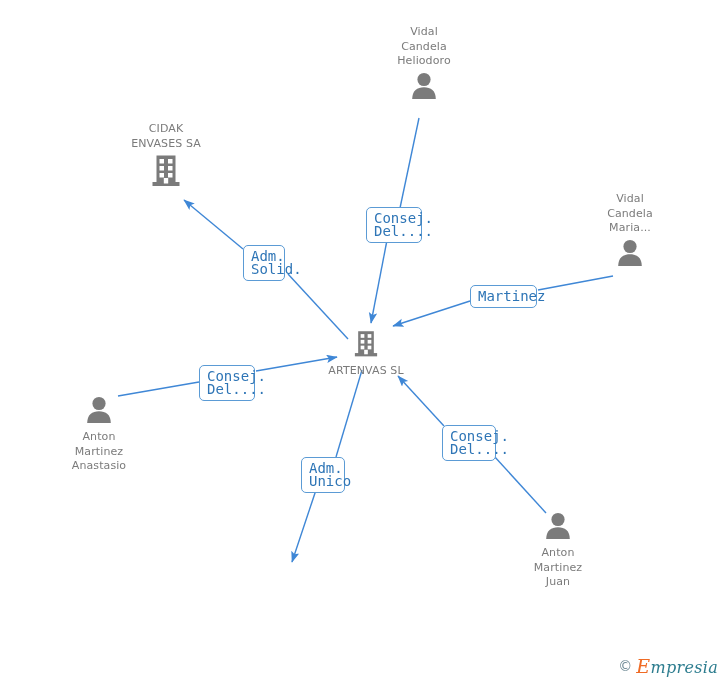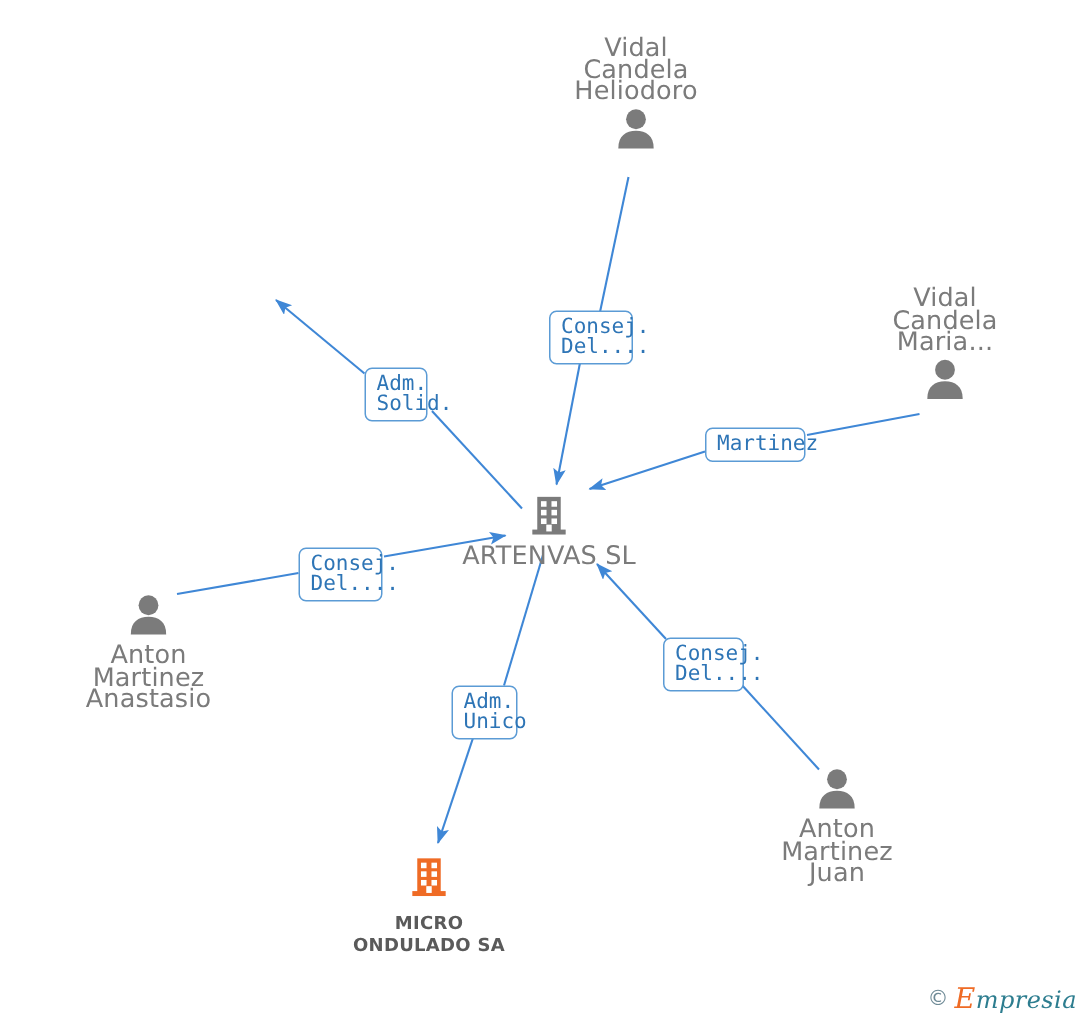--- a/index.html
+++ b/index.html
@@ -29,21 +29,21 @@
     text-align: center;
     width: 140px;
     margin-left: -70px;
   }
   .node .icon {
     display: block;
     margin: 0 auto;
   }
   .node .label {
     display: block;
-    font-size: 17px;
+    font-size: 11px;
     line-height: 14.5px;
     color: #7b7b7b;
     letter-spacing: 0.1px;
     white-space: pre-line;
   }
   .node.company .label {
     color: #7b7b7b;
   }
   .node.highlight .label {
     color: #5a5a5a;
@@ -145,20 +145,37 @@
 Candela
 Heliodoro</span>
     <span class="icon">
       <svg width="30" height="28" viewBox="0 0 30 28" xmlns="http://www.w3.org/2000/svg">
         <circle cx="15" cy="7.5" r="6.6" fill="#7b7b7b"></circle>
         <path d="M3.2 27 C3.2 18.6 8.2 15.2 15 15.2 C21.8 15.2 26.8 18.6 26.8 27 Z" fill="#7b7b7b"></path>
       </svg>
     </span>
   </div>
 
+  <div class="node company" style="left:166px; top:122px;">
+    <span class="label above">CIDAK
+ENVASES SA</span>
+    <span class="icon">
+      <svg width="34" height="34" viewBox="0 0 34 34" xmlns="http://www.w3.org/2000/svg">
+        <rect x="7.5" y="1.5" width="19" height="28" fill="#7b7b7b"></rect>
+        <rect x="3.5" y="28" width="27" height="4" fill="#7b7b7b"></rect>
+        <rect x="10.5" y="5" width="4.5" height="4.5" fill="#ffffff"></rect>
+        <rect x="19" y="5" width="4.5" height="4.5" fill="#ffffff"></rect>
+        <rect x="10.5" y="12" width="4.5" height="4.5" fill="#ffffff"></rect>
+        <rect x="19" y="12" width="4.5" height="4.5" fill="#ffffff"></rect>
+        <rect x="10.5" y="19" width="4.5" height="4.5" fill="#ffffff"></rect>
+        <rect x="19" y="19" width="4.5" height="4.5" fill="#ffffff"></rect>
+        <rect x="14.8" y="24" width="4.4" height="5.5" fill="#ffffff"></rect>
+      </svg>
+    </span>
+  </div>
 
   <div class="node person" style="left:630px; top:192px;">
     <span class="label above">Vidal
 Candela
 Maria...</span>
     <span class="icon">
       <svg width="30" height="28" viewBox="0 0 30 28" xmlns="http://www.w3.org/2000/svg">
         <circle cx="15" cy="7.5" r="6.6" fill="#7b7b7b"></circle>
         <path d="M3.2 27 C3.2 18.6 8.2 15.2 15 15.2 C21.8 15.2 26.8 18.6 26.8 27 Z" fill="#7b7b7b"></path>
       </svg>
@@ -199,37 +216,20 @@
       <svg width="30" height="28" viewBox="0 0 30 28" xmlns="http://www.w3.org/2000/svg">
         <circle cx="15" cy="7.5" r="6.6" fill="#7b7b7b"></circle>
         <path d="M3.2 27 C3.2 18.6 8.2 15.2 15 15.2 C21.8 15.2 26.8 18.6 26.8 27 Z" fill="#7b7b7b"></path>
       </svg>
     </span>
     <span class="label below">Anton
 Martinez
 Juan</span>
   </div>
 
-  <div class="node company highlight" style="left:286px; top:568px;">
-    <span class="icon">
-      <svg width="28" height="34" viewBox="0 0 34 34" xmlns="http://www.w3.org/2000/svg">
-        <rect x="7.5" y="1.5" width="19" height="28" fill="#ef6b25"></rect>
-        <rect x="3.5" y="28" width="27" height="4" fill="#ef6b25"></rect>
-        <rect x="10.5" y="5" width="4.5" height="4.5" fill="#ffffff"></rect>
-        <rect x="19" y="5" width="4.5" height="4.5" fill="#ffffff"></rect>
-        <rect x="10.5" y="12" width="4.5" height="4.5" fill="#ffffff"></rect>
-        <rect x="19" y="12" width="4.5" height="4.5" fill="#ffffff"></rect>
-        <rect x="10.5" y="19" width="4.5" height="4.5" fill="#ffffff"></rect>
-        <rect x="19" y="19" width="4.5" height="4.5" fill="#ffffff"></rect>
-        <rect x="14.8" y="24" width="4.4" height="5.5" fill="#ffffff"></rect>
-      </svg>
-    </span>
-    <span class="label below">MICRO
-ONDULADO SA</span>
-  </div>
 
   <div class="edge-label" style="left:366px; top:207px; width:56px;">Consej.
 Del....</div>
 
   <div class="edge-label" style="left:243px; top:245px; width:42px;">Adm.
 Solid.</div>
 
   <div class="edge-label" style="left:470px; top:285px; width:67px;">Martinez</div>
 
   <div class="edge-label" style="left:199px; top:365px; width:56px;">Consej.

